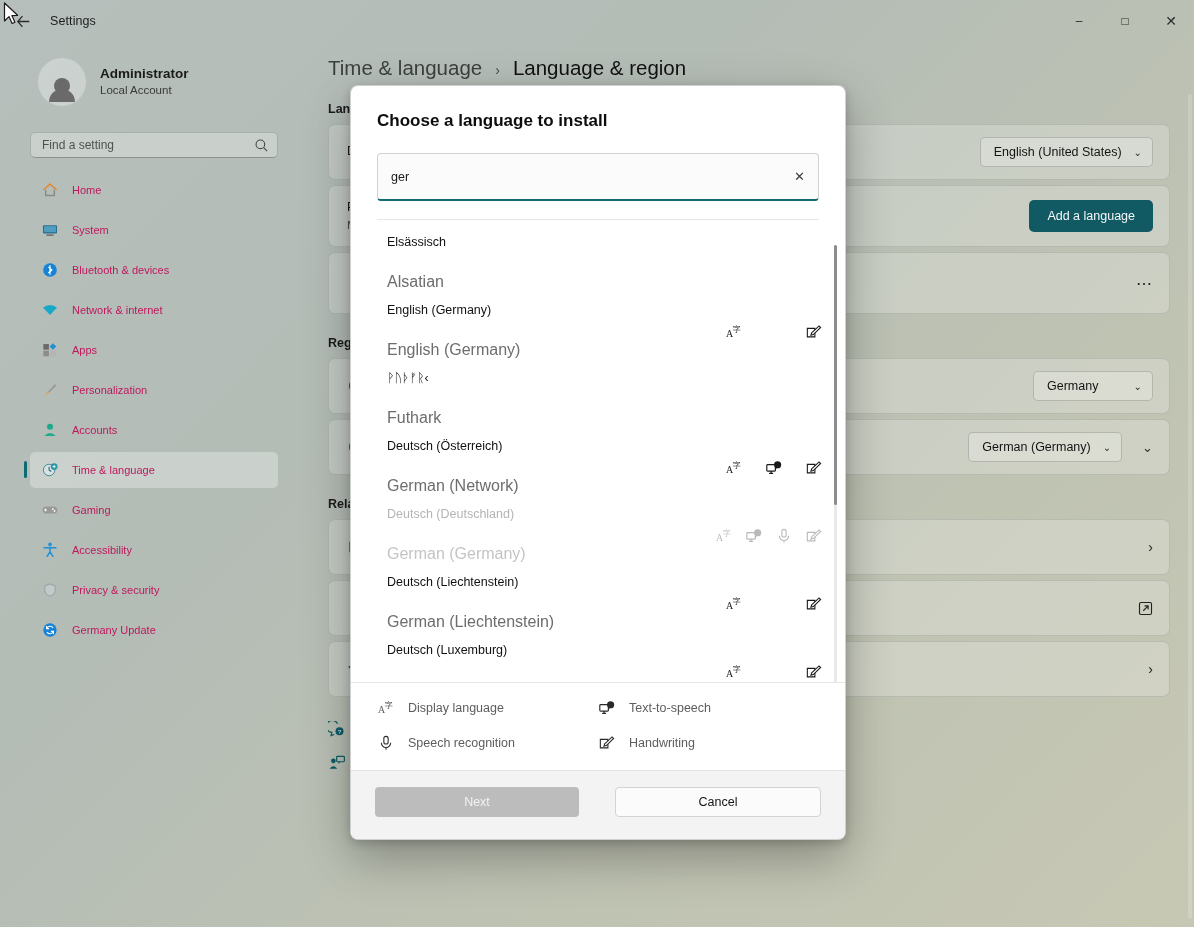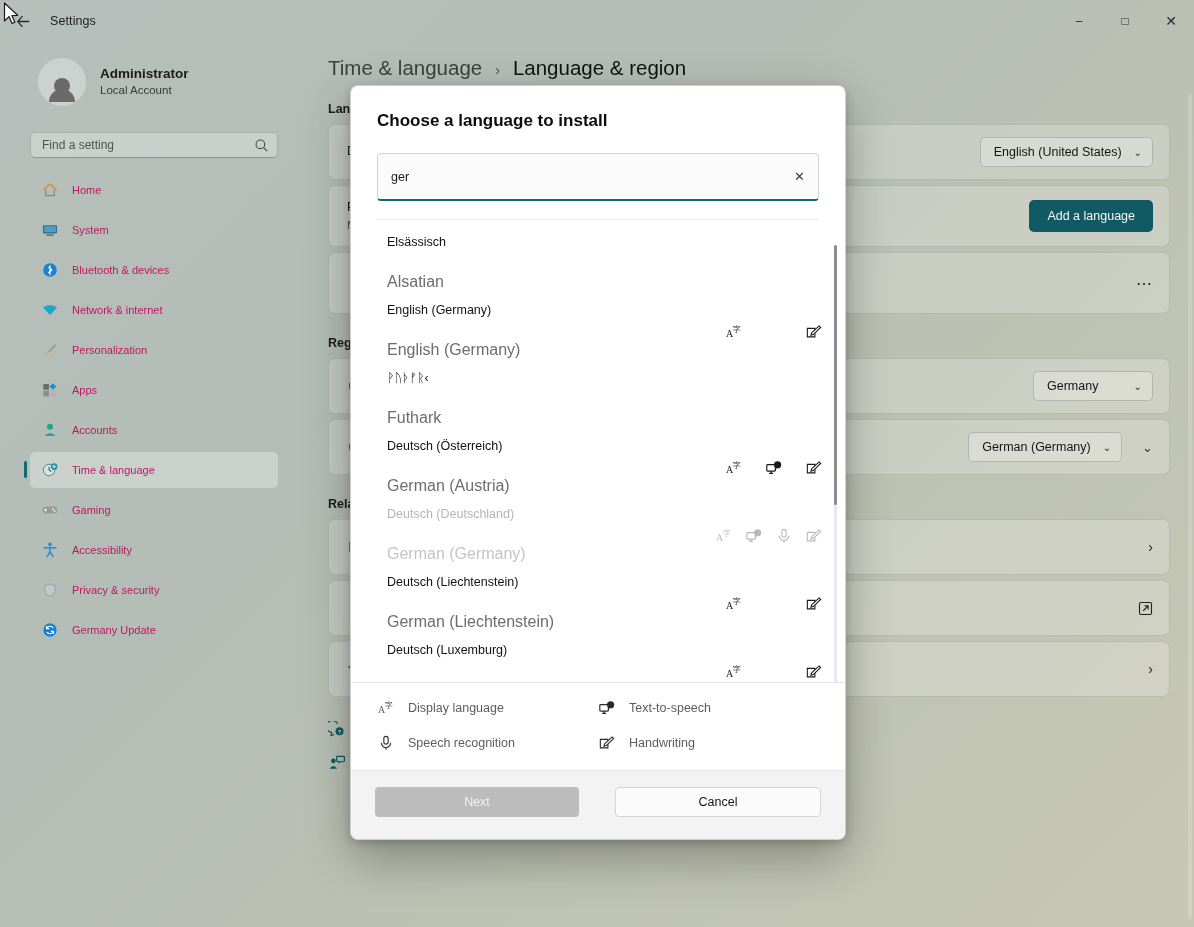--- a/index.html
+++ b/index.html
@@ -288,34 +288,34 @@
 
     <div class="nav-item">
       <svg class="nav-ico" viewBox="0 0 20 20">
         <path d="M2.2 7.2 Q10 1.6 17.8 7.2 L10 15.6 Z" fill="#17a8c8"></path>
       </svg>
       <span class="nav-label">Network &amp; internet</span>
     </div>
 
     <div class="nav-item">
       <svg class="nav-ico" viewBox="0 0 20 20">
-        <path d="M15.6 3.4 L7.8 11.6 L9.2 13 L17 4.9 Z" fill="#9a9a9a"></path>
-        <path d="M7.6 11.8 L4.2 16.4 L9 13.2 Z" fill="#e8a13c"></path>
-      </svg>
-      <span class="nav-label">Personalization</span>
-    </div>
-
-    <div class="nav-item">
-      <svg class="nav-ico" viewBox="0 0 20 20">
         <rect x="2.6" y="3.4" width="6.2" height="6.2" fill="#6a6a6a"></rect>
         <rect x="2.6" y="10.8" width="6.2" height="6.2" fill="#8d8d8d"></rect>
         <rect x="10.2" y="10.8" width="6.2" height="6.2" fill="#b4b4b4"></rect>
         <path d="M13.3 2.4 L17 6.1 L13.3 9.8 L9.6 6.1 Z" fill="#1f8fd6"></path>
       </svg>
       <span class="nav-label">Apps</span>
+    </div>
+
+    <div class="nav-item">
+      <svg class="nav-ico" viewBox="0 0 20 20">
+        <path d="M15.6 3.4 L7.8 11.6 L9.2 13 L17 4.9 Z" fill="#9a9a9a"></path>
+        <path d="M7.6 11.8 L4.2 16.4 L9 13.2 Z" fill="#e8a13c"></path>
+      </svg>
+      <span class="nav-label">Personalization</span>
     </div>
 
     <div class="nav-item">
       <svg class="nav-ico" viewBox="0 0 20 20">
         <circle cx="10" cy="6.4" r="3.4" fill="#1fa98c"></circle>
         <path d="M3.8 16.6 Q10 10.2 16.2 16.6 Z" fill="#1fa98c"></path>
       </svg>
       <span class="nav-label">Accounts</span>
     </div>
 
@@ -532,21 +532,21 @@
         <div class="lang-texts">
           <div class="lang-native">ᚹᚢᚦᚠᚱ‹</div>
           <div class="lang-english">Futhark</div>
         </div>
         <div class="cap-icons"></div>
       </div>
 
       <div class="lang-row">
         <div class="lang-texts">
           <div class="lang-native">Deutsch (Österreich)</div>
-          <div class="lang-english">German (Austria)</div>
+          <div class="lang-english">German (Network)</div>
         </div>
         <div class="cap-icons">
           <svg class="cap-ico" viewBox="0 0 20 20">
             <text x="1" y="16" font-size="11" fill="#1a1a1a" font-family="Liberation Serif, serif">A</text>
             <text x="8.5" y="10" font-size="9" fill="#1a1a1a" font-family="DejaVu Sans, sans-serif">字</text>
           </svg>
           <svg class="cap-ico" viewBox="0 0 20 20">
             <rect x="2" y="6.2" width="9.6" height="7.2" rx="1" fill="none" stroke="#1a1a1a" stroke-width="1.3"></rect>
             <path d="M6.8 13.4 V16 M4.6 16 H9" stroke="#1a1a1a" stroke-width="1.3"></path>
             <circle cx="14" cy="6.4" r="4" fill="#1a1a1a"></circle>

